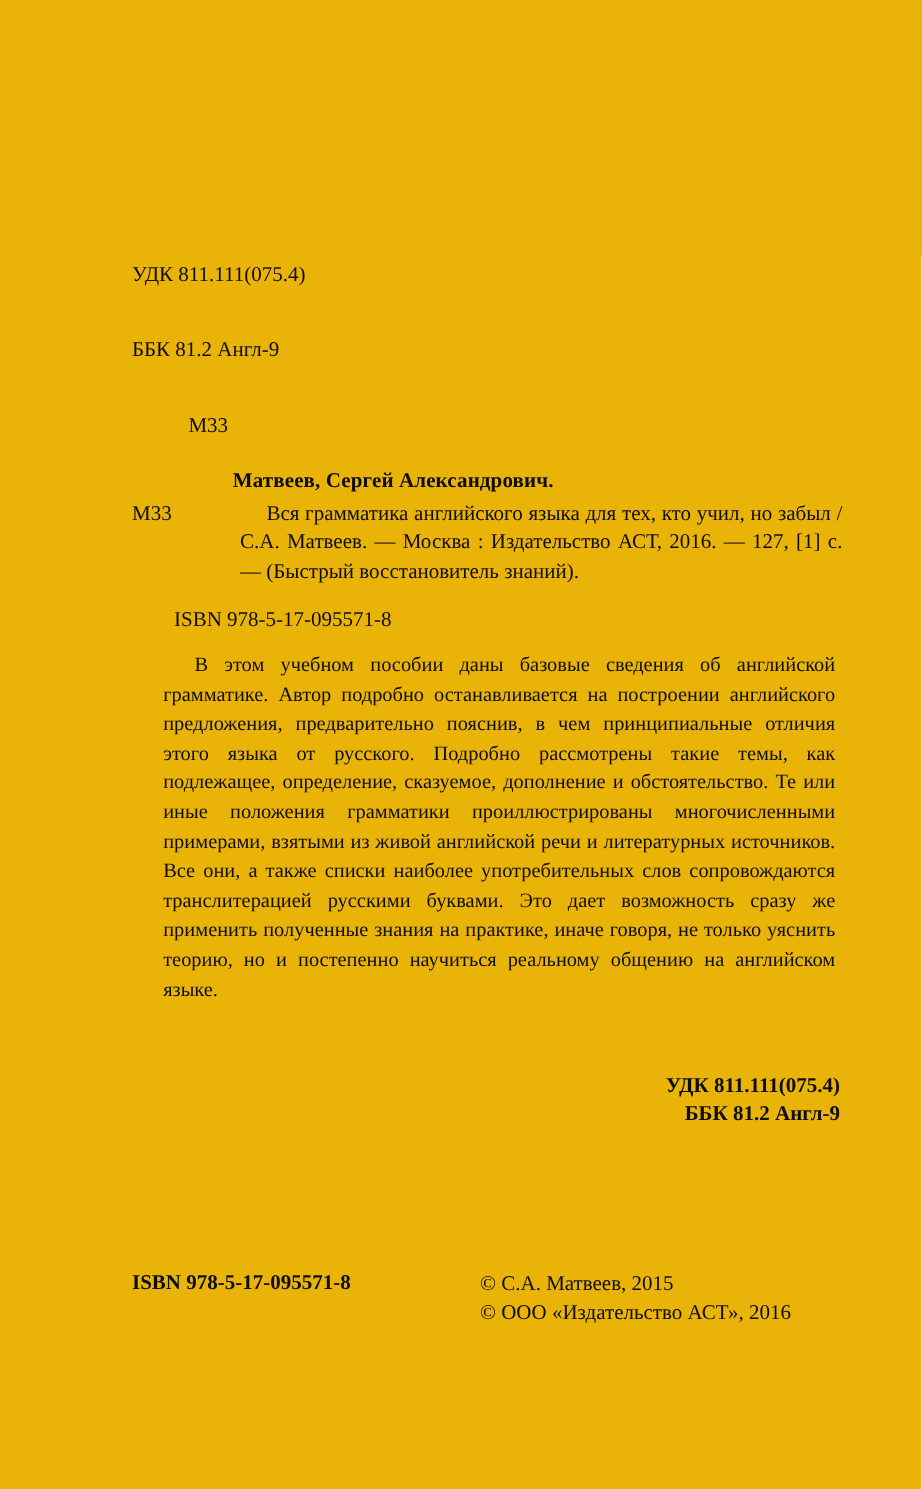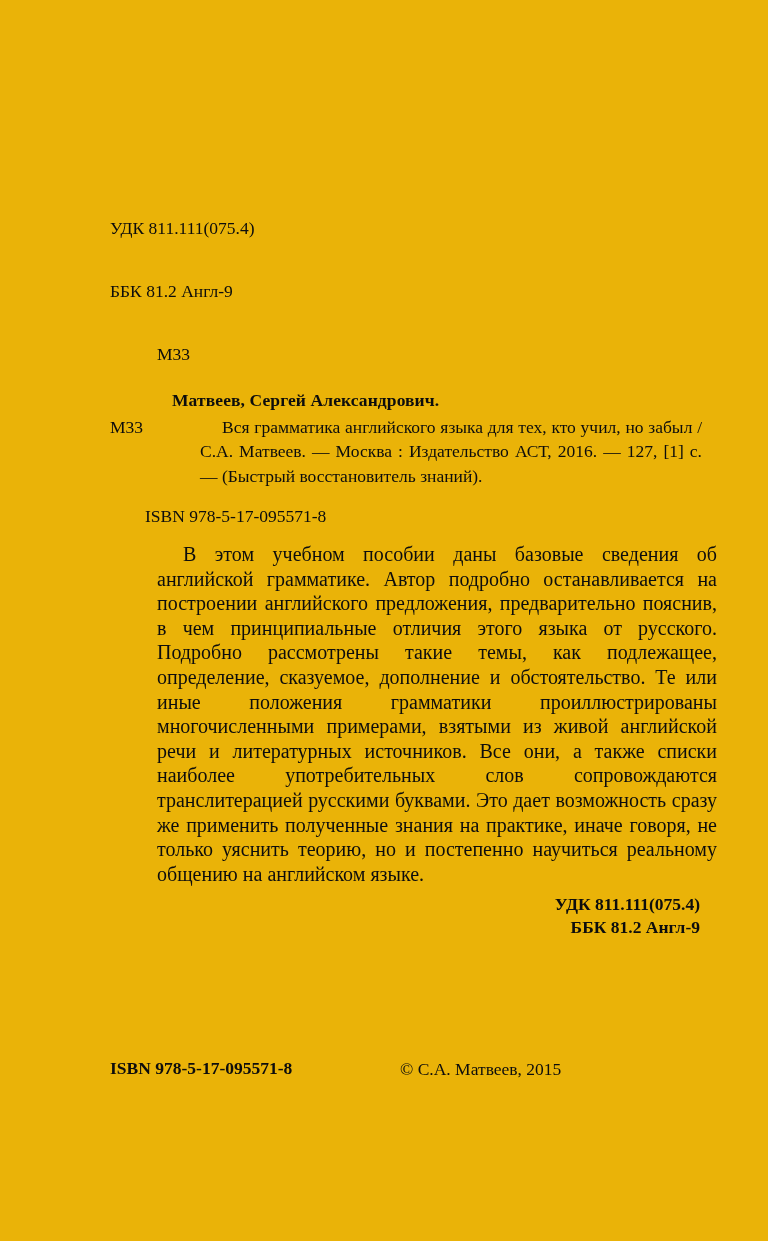--- a/index.html
+++ b/index.html
@@ -39,21 +39,21 @@
   .biblio {
     position: absolute;
     left: 110px;
     top: 388px;
     width: 592px;
     font-size: 17.5px;
     line-height: 24.5px;
   }
   .biblio-author {
     font-weight: bold;
-    margin-left: 62px;
+    margin-left: 84px;
     letter-spacing: 0.1px;
   }
   .biblio-body {
     position: relative;
     margin-top: 2px;
   }
   .biblio-marker {
     position: absolute;
     left: 0;
     top: 0;
@@ -70,24 +70,24 @@
     position: absolute;
     left: 145px;
     top: 505px;
     font-size: 17.5px;
     line-height: 22px;
   }
 
   
   .annotation {
     position: absolute;
-    left: 157px;
+    left: 136px;
     top: 542px;
     width: 560px;
-    font-size: 20px;
+    font-size: 17px;
     line-height: 24.6px;
     text-align: justify;
   }
   .annotation p {
     margin: 0;
     text-indent: 26px;
   }
 
   
   .codes-bottom {
@@ -153,16 +153,17 @@
 
   <div class="codes-bottom">
     <span>УДК 811.111(075.4)</span>
     <span>ББК 81.2 Англ-9</span>
   </div>
 
   <div class="footer">
     <div class="footer-isbn">ISBN 978-5-17-095571-8</div>
     <div class="footer-rights">
       <span>© С.А. Матвеев, 2015</span>
+      <span>© ООО «Издательство АСТ», 2016</span>
     </div>
   </div>
 
 </div>
 
 </body></html>

